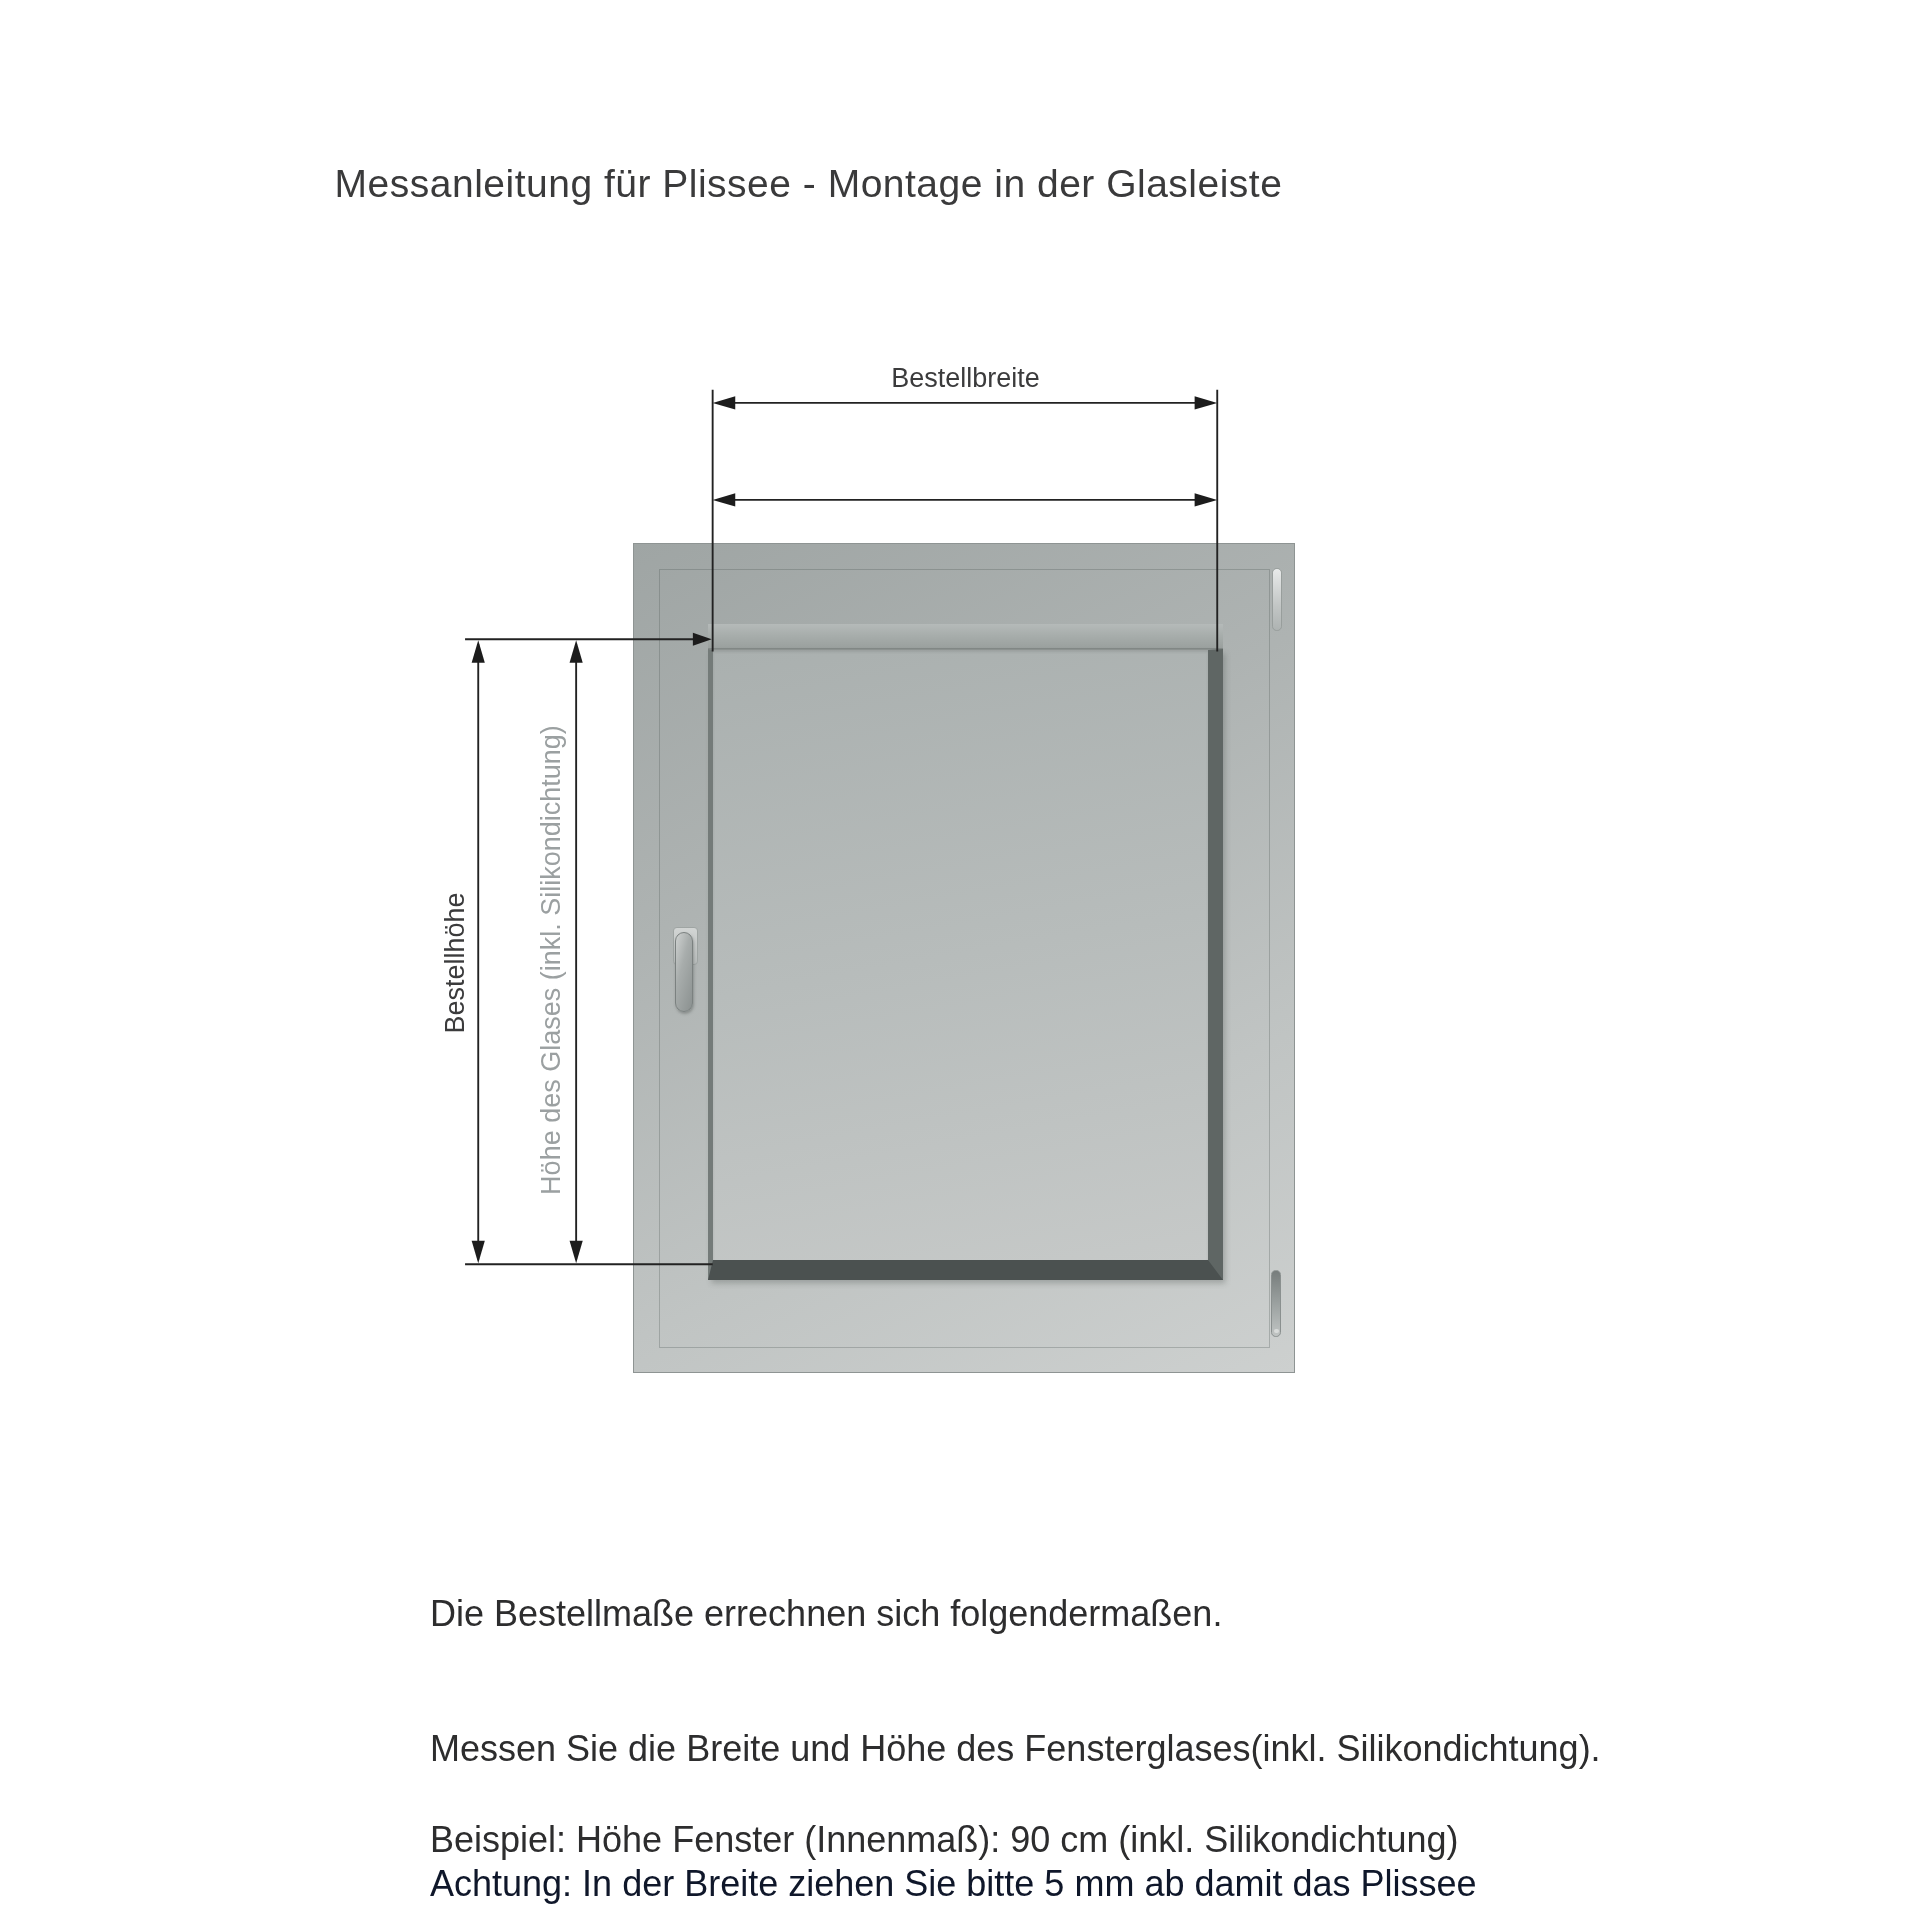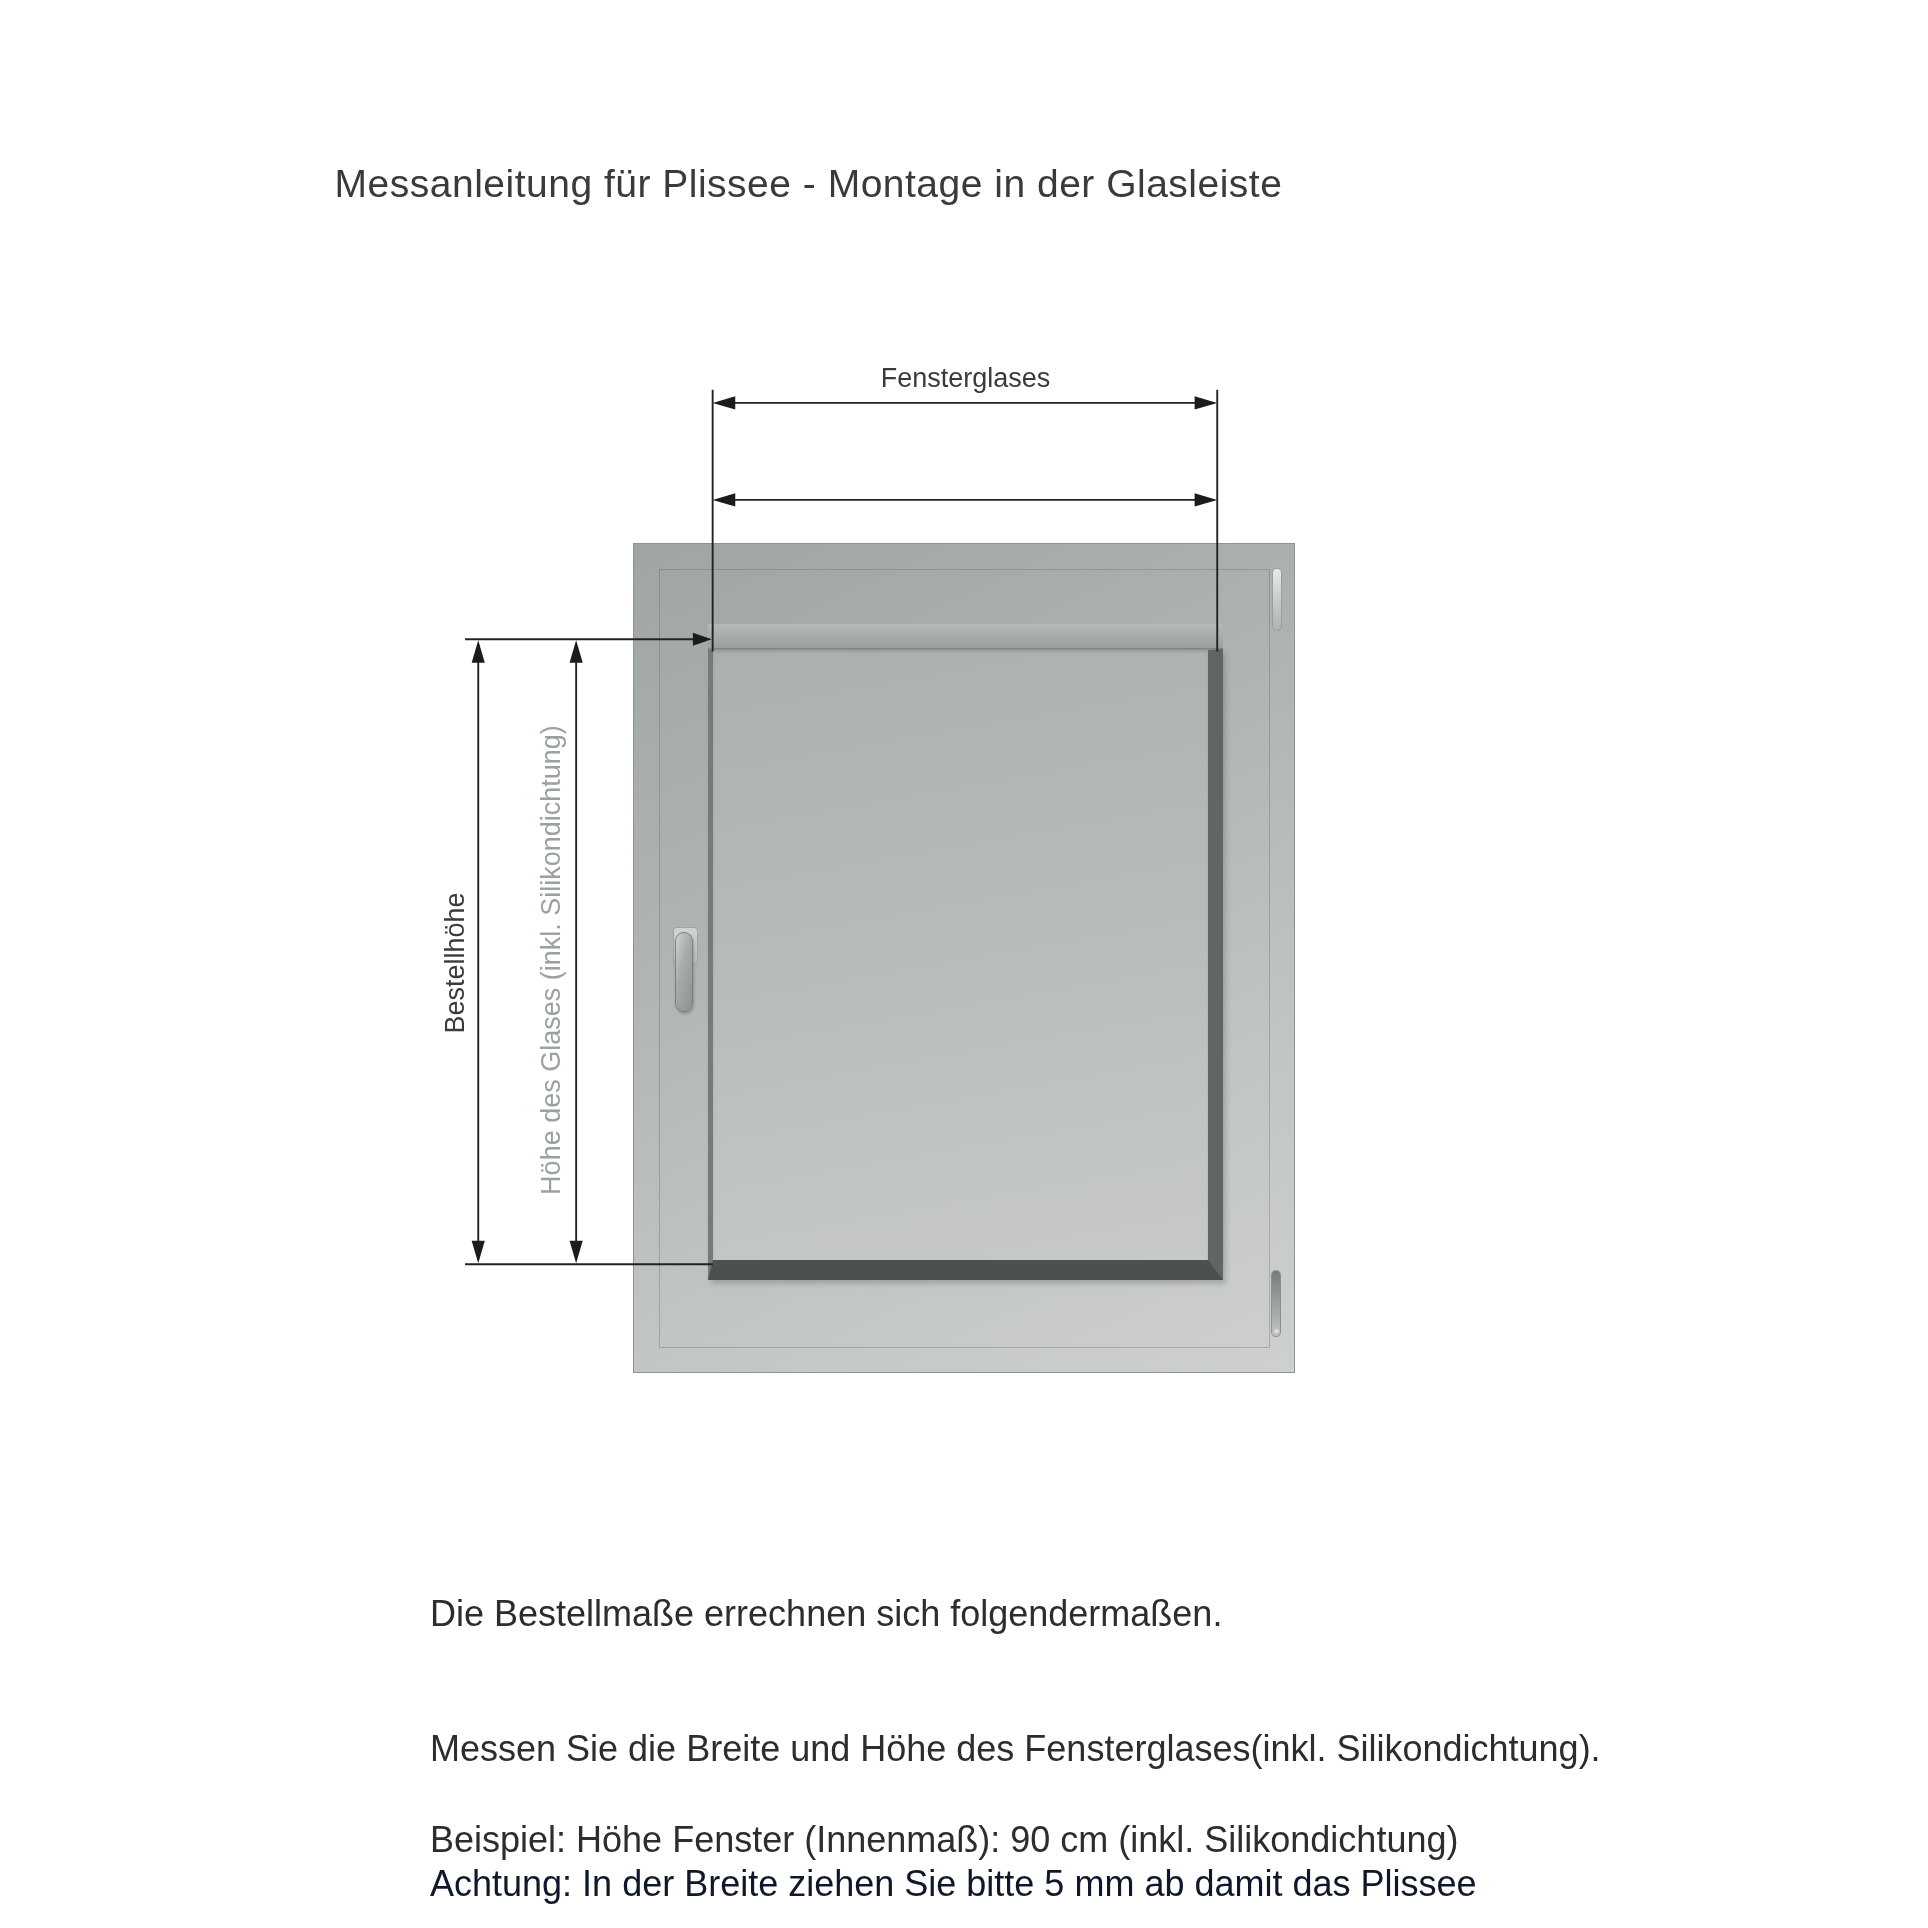--- a/index.html
+++ b/index.html
@@ -126,21 +126,21 @@
 
     <line x1="508" y1="684" x2="508" y2="1338"></line>
     <polygon points="508,680 501,704 515,704"></polygon>
     <polygon points="508,1342 501,1318 515,1318"></polygon>
 
     <line x1="612" y1="684" x2="612" y2="1338"></line>
     <polygon points="612,680 605,704 619,704"></polygon>
     <polygon points="612,1342 605,1318 619,1318"></polygon>
   </svg>
 
-  <div class="dim-label dim-dark h-label" style="top:363px">Fensterglases</div>
+  <div class="dim-label dim-dark h-label" style="top:363px">Bestellbreite</div>
   <div class="dim-label dim-dark v-label v-label-order">Bestellhöhe</div>
   <div class="dim-label dim-light v-label v-label-glass">Höhe des Glases (inkl. Silikondichtung)</div>
 
   <div class="textblock tb-instructions">
     <div class="txt-line">Die Bestellmaße errechnen sich folgendermaßen.</div>
     <div class="txt-line">Messen Sie die Breite und Höhe des Fensterglases(inkl. Silikondichtung).</div>
     <div class="txt-line warn">Achtung: In der Breite ziehen Sie bitte 5 mm ab damit das Plissee</div>
     
   </div>
 

